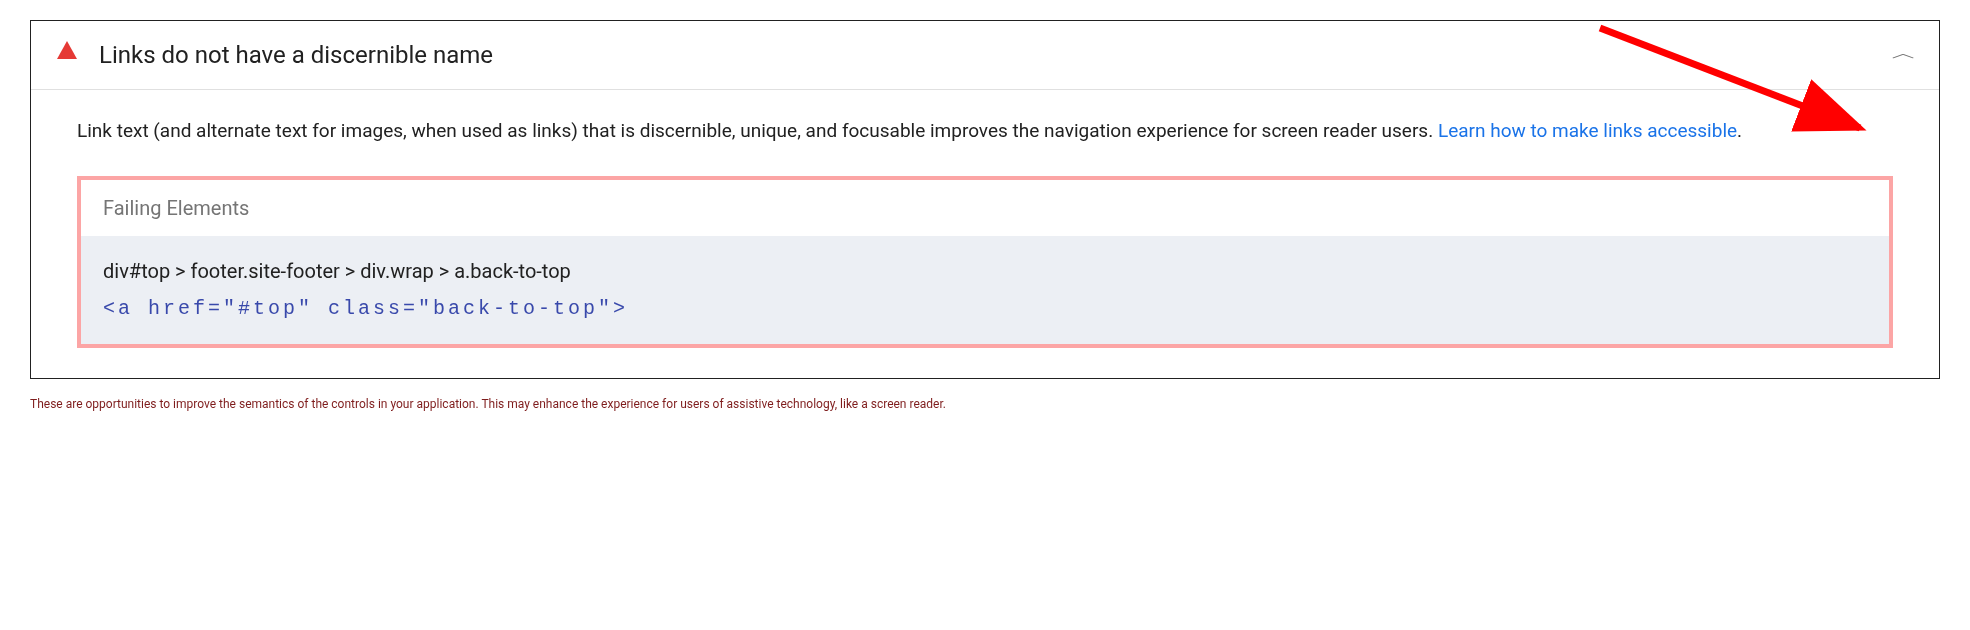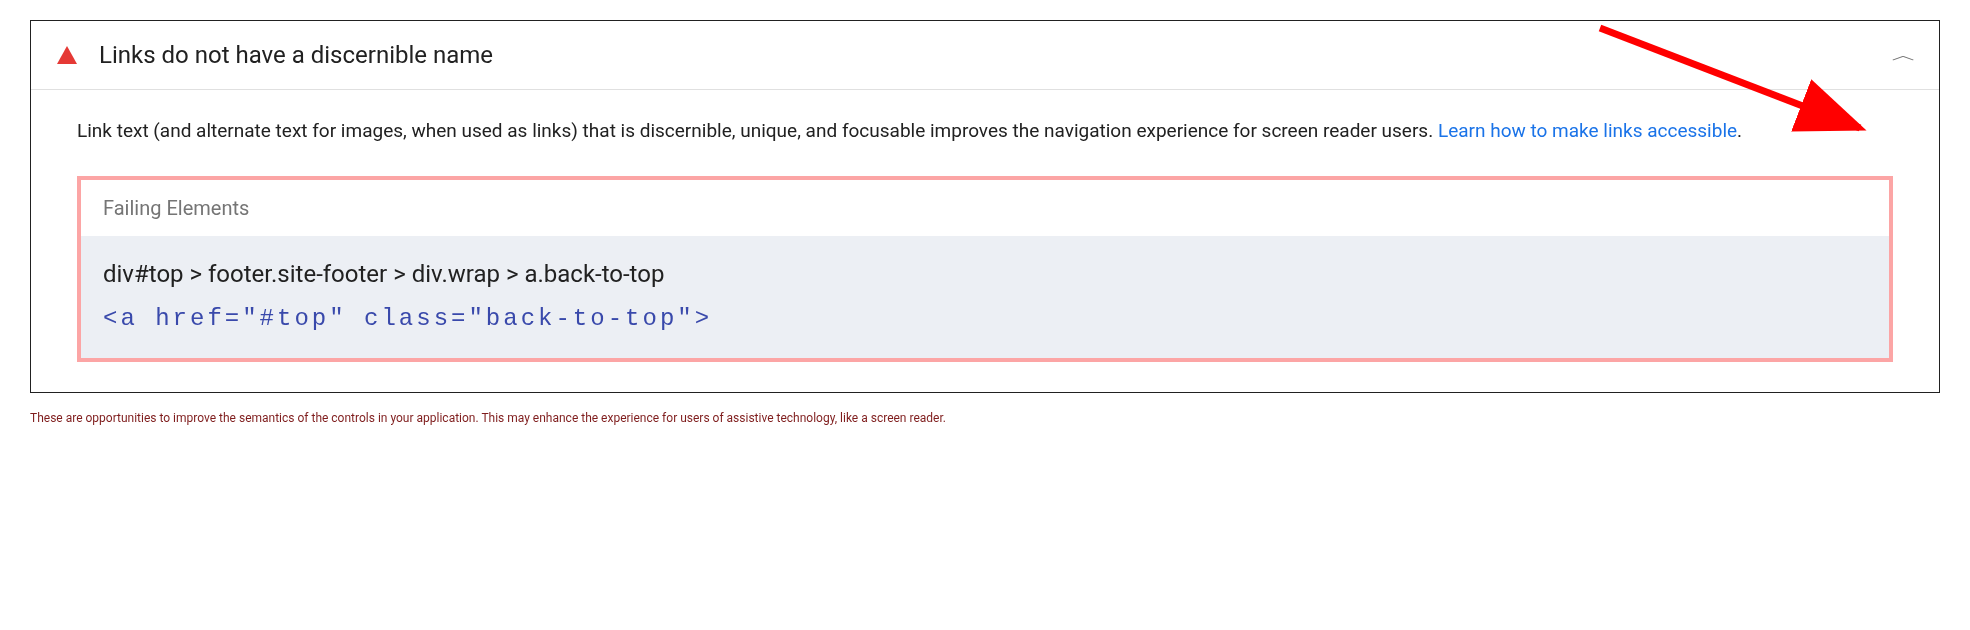--- a/index.html
+++ b/index.html
@@ -19,21 +19,21 @@
       letter-spacing: 1.5px;
       color: #616161;
       font-weight: 400;
       margin-bottom: 18px;
     }
     .audit-panel {
       border: 1px solid #212121;
     }
     .audit-header {
       display: flex;
-      align-items: center;
+      align-items: flex-start;
       padding: 20px 26px;
       border-bottom: 1px solid #e0e0e0;
       cursor: pointer;
     }
     .triangle-icon {
       display: inline-block;
       width: 0;
       height: 0;
       border-left: 10px solid transparent;
       border-right: 10px solid transparent;
@@ -70,21 +70,21 @@
     }
     .failing-header {
       padding: 16px 22px;
       font-size: 20px;
       color: #757575;
       background: #fff;
     }
     .failing-content {
       background: #eceff4;
       padding: 18px 22px;
-      font-size: 24px;
+      font-size: 20px;
       line-height: 1.7;
     }
     .selector-path {
       color: #212121;
       font-family: -apple-system, BlinkMacSystemFont, "Segoe UI", Roboto, sans-serif;
     }
     .code-line {
       color: #3949ab;
       font-family: "Courier New", Courier, monospace;
       letter-spacing: 3px;

